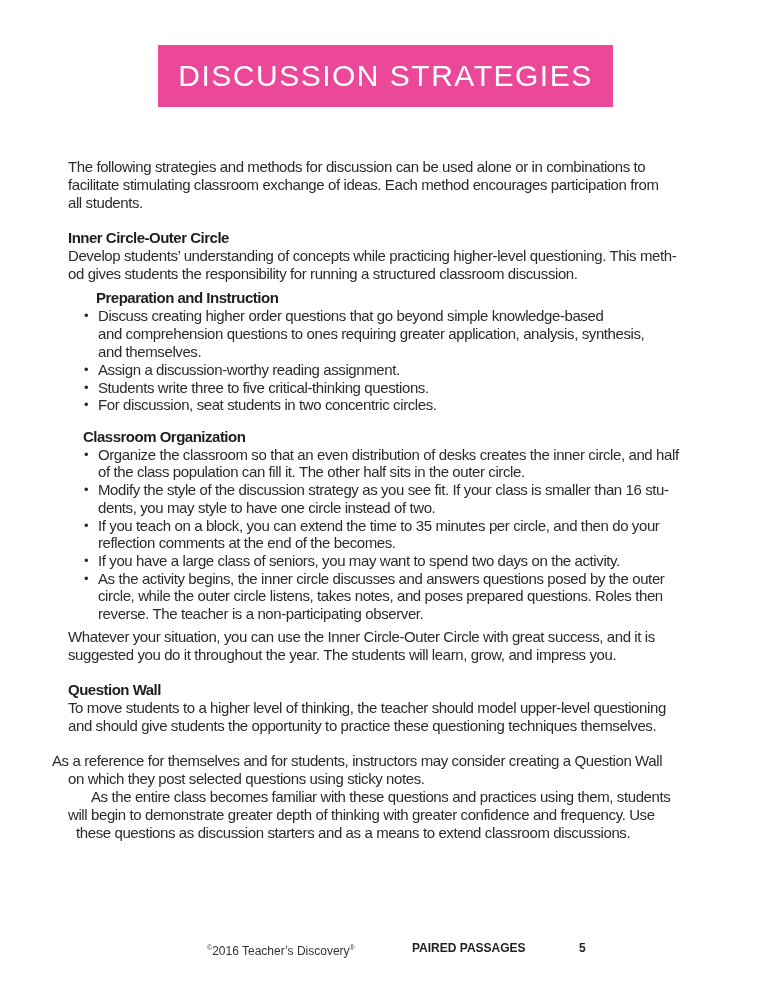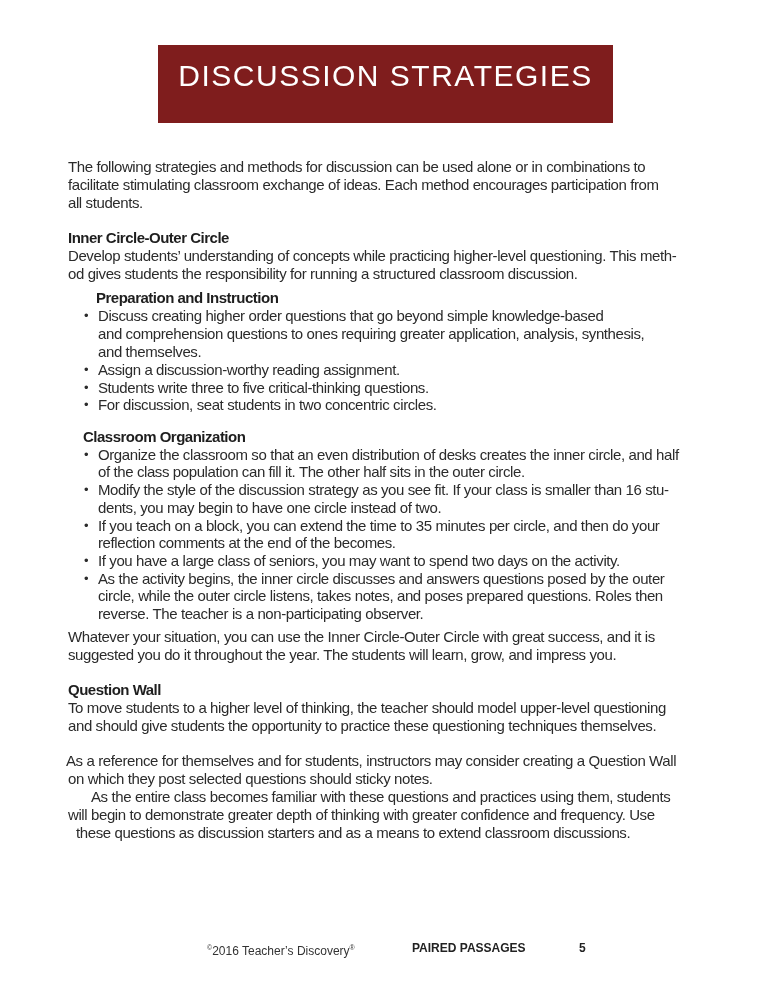--- a/index.html
+++ b/index.html
@@ -1,19 +1,19 @@
 <!DOCTYPE html>
 <html><head>
 <meta charset="utf-8">
 <style>
   html, body { margin: 0; padding: 0; background: #ffffff; }
   body { width: 773px; height: 1000px; position: relative; overflow: hidden;
          font-family: "Liberation Sans", sans-serif; color: #2b2b2b; }
-  .banner { position: absolute; left: 158px; top: 45px; width: 455px; height: 78px;
-            background: #7f1d1d; }
+  .banner { position: absolute; left: 158px; top: 45px; width: 455px; height: 62px;
+            background: #ec4899; }
   .banner-title { position: absolute; left: 0; right: 0; top: 15px; text-align: center;
                   color: #ffffff; font-size: 30px; letter-spacing: 1.5px; font-weight: normal;
                   line-height: 32px; }
   .line { position: absolute; white-space: nowrap; font-size: 15px; line-height: 18px;
           letter-spacing: -0.4px; }
   .b { font-weight: bold; letter-spacing: -0.5px; color: #1e1e1e; }
   .bullet { position: absolute; font-size: 13px; line-height: 18px; }
   .footer { position: absolute; top: 940px; font-size: 12px; line-height: 16px; white-space: nowrap; color: #333; }
   .footer .sup { font-size: 7px; vertical-align: super; }
   .footer-bold { font-weight: bold; color: #222; }
@@ -50,43 +50,43 @@
 <div class="line" style="left:98px; top:396px;">For discussion, seat students in two concentric circles.</div>
 
 <div class="line b" style="left:83px; top:428px;">Classroom Organization</div>
 
 <span class="bullet" style="left:84px; top:446px;">•</span>
 <div class="line" style="left:98px; top:446px;">Organize the classroom so that an even distribution of desks creates the inner circle, and half</div>
 <div class="line" style="left:98px; top:463px;">of the class population can fill it. The other half sits in the outer circle.</div>
 
 <span class="bullet" style="left:84px; top:481px;">•</span>
 <div class="line" style="left:98px; top:481px;">Modify the style of the discussion strategy as you see fit. If your class is smaller than 16 stu-</div>
-<div class="line" style="left:98px; top:499px;">dents, you may begin to have one circle instead of two.</div>
+<div class="line" style="left:98px; top:499px;">dents, you may style to have one circle instead of two.</div>
 
 <span class="bullet" style="left:84px; top:517px;">•</span>
 <div class="line" style="left:98px; top:517px;">If you teach on a block, you can extend the time to 35 minutes per circle, and then do your</div>
 <div class="line" style="left:98px; top:534px;">reflection comments at the end of the becomes.</div>
 
 <span class="bullet" style="left:84px; top:552px;">•</span>
 <div class="line" style="left:98px; top:552px;">If you have a large class of seniors, you may want to spend two days on the activity.</div>
 
 <span class="bullet" style="left:84px; top:570px;">•</span>
 <div class="line" style="left:98px; top:570px;">As the activity begins, the inner circle discusses and answers questions posed by the outer</div>
 <div class="line" style="left:98px; top:587px;">circle, while the outer circle listens, takes notes, and poses prepared questions. Roles then</div>
 <div class="line" style="left:98px; top:605px;">reverse. The teacher is a non-participating observer.</div>
 
 <div class="line" style="left:68px; top:628px;">Whatever your situation, you can use the Inner Circle-Outer Circle with great success, and it is</div>
 <div class="line" style="left:68px; top:646px;">suggested you do it throughout the year. The students will learn, grow, and impress you.</div>
 
 <div class="line b" style="left:68px; top:681px;">Question Wall</div>
 <div class="line" style="left:68px; top:699px;">To move students to a higher level of thinking, the teacher should model upper-level questioning</div>
 <div class="line" style="left:68px; top:717px;">and should give students the opportunity to practice these questioning techniques themselves.</div>
 
-<div class="line" style="left:66px; top:752px;text-align:right;">As a reference for themselves and for students, instructors may consider creating a Question Wall</div>
-<div class="line" style="left:68px; top:770px;">on which they post selected questions should sticky notes.</div>
+<div class="line" style="left:52px; top:752px;text-align:right;">As a reference for themselves and for students, instructors may consider creating a Question Wall</div>
+<div class="line" style="left:68px; top:770px;">on which they post selected questions using sticky notes.</div>
 
 <div class="line" style="left:91px; top:788px;">As the entire class becomes familiar with these questions and practices using them, students</div>
 <div class="line" style="left:68px; top:806px;">will begin to demonstrate greater depth of thinking with greater confidence and frequency. Use</div>
 <div class="line" style="left:76px; top:824px;">these questions as discussion starters and as a means to extend classroom discussions.</div>
 
 <div class="footer" style="left:207px;">
   <span class="sup">©</span><span>2016 Teacher’s Discovery</span><span class="sup">®</span>
 </div>
 <div class="footer footer-bold" style="left:412px;">PAIRED PASSAGES</div>
 <div class="footer footer-bold" style="left:579px;">5</div>

